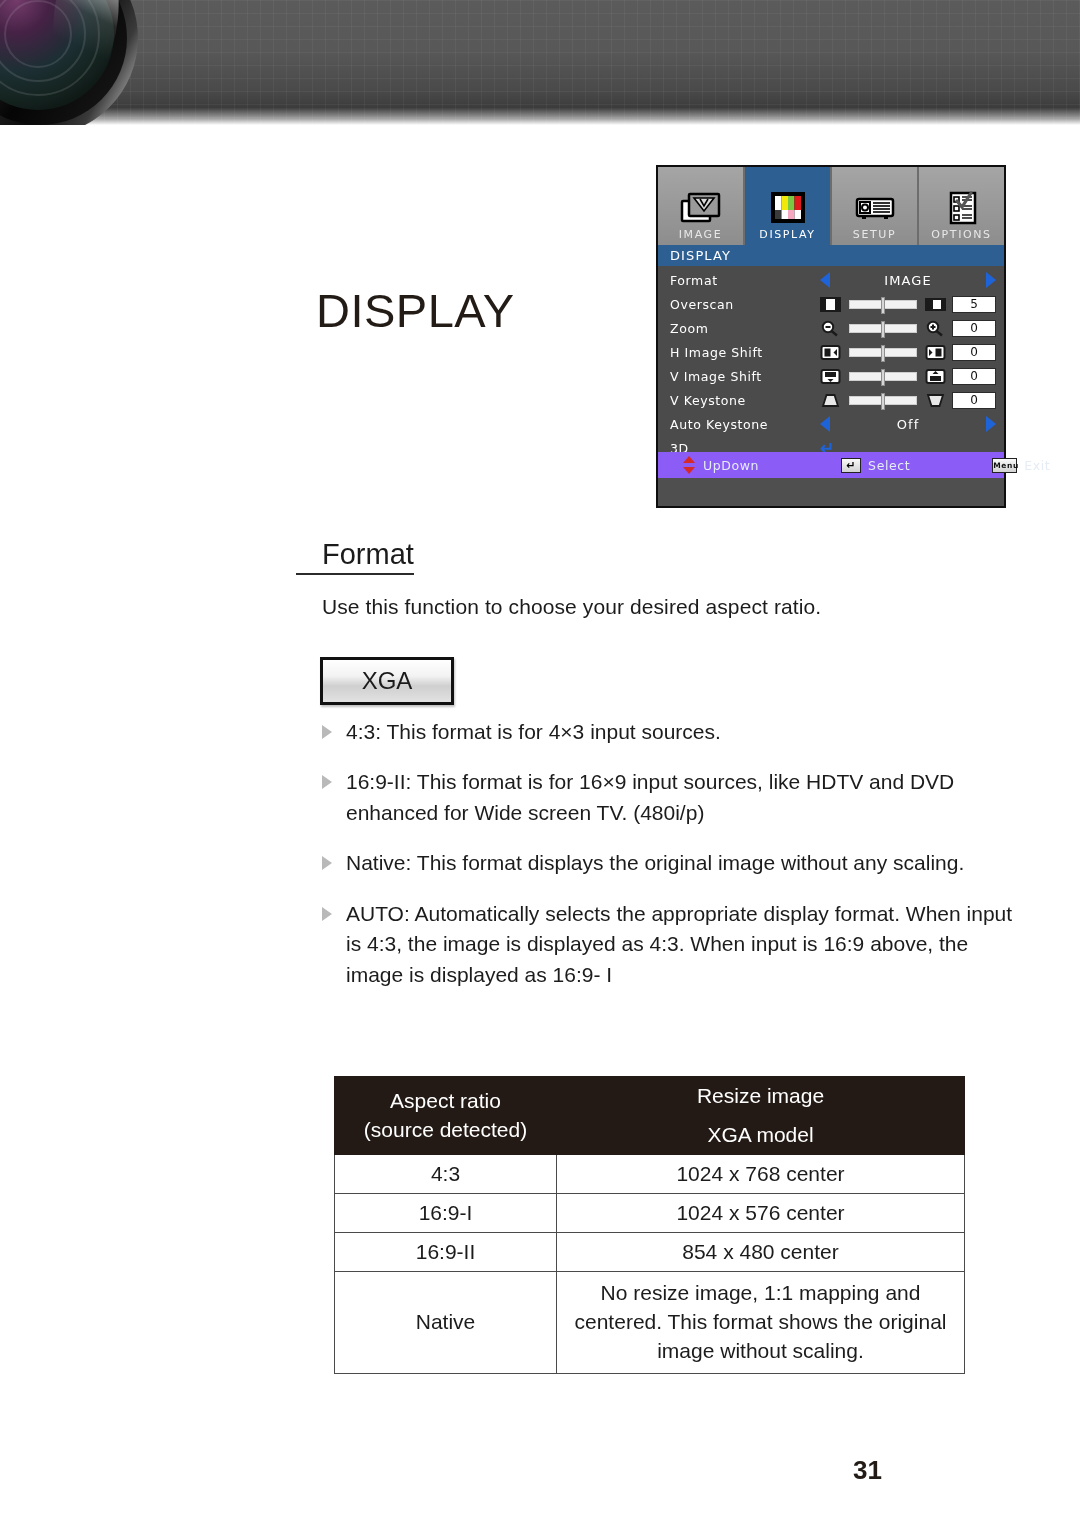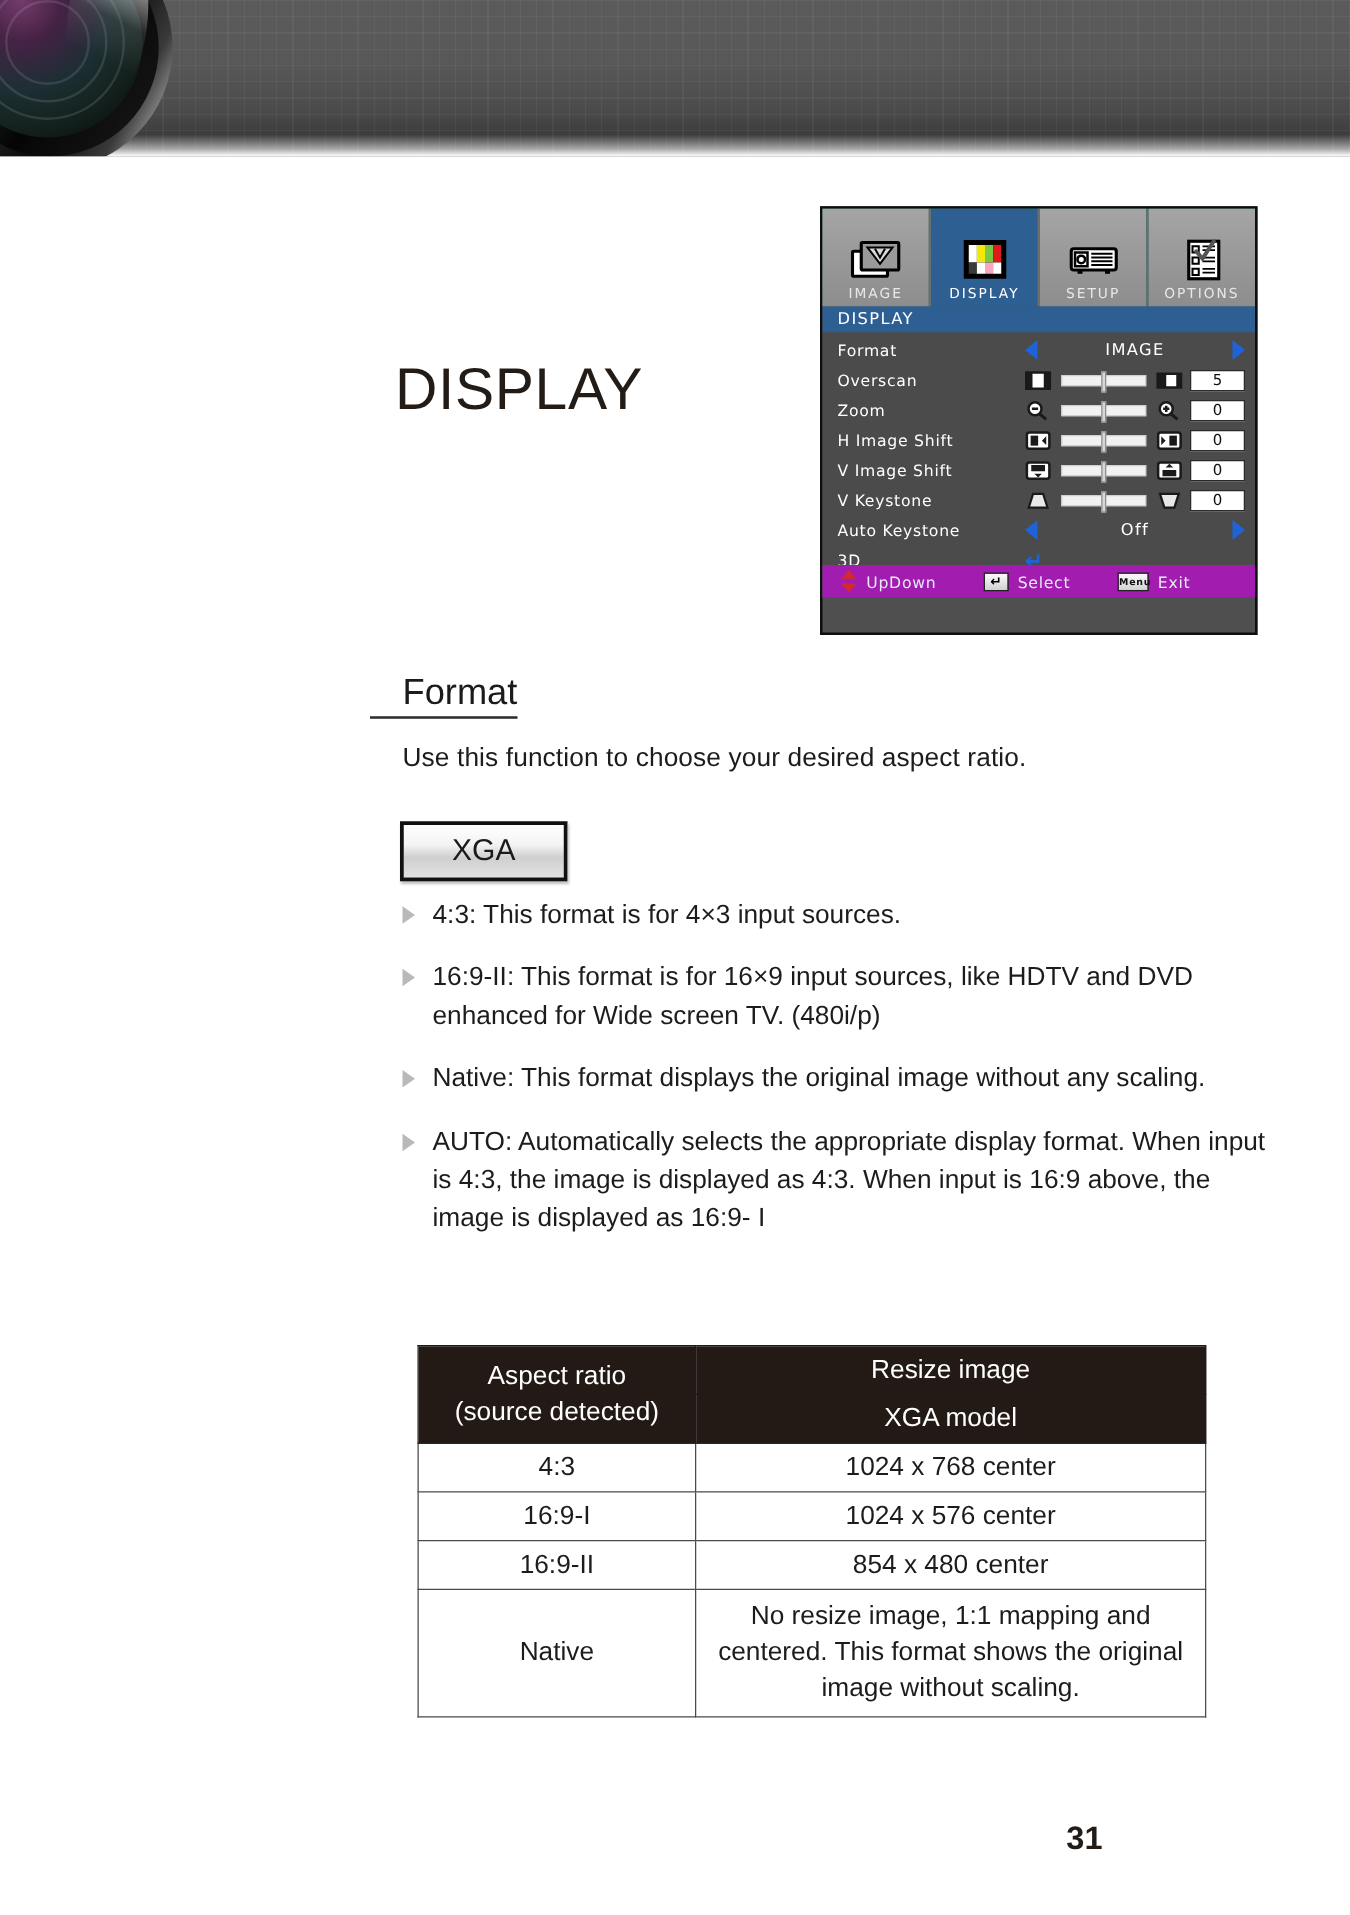--- a/index.html
+++ b/index.html
@@ -113,21 +113,21 @@
   .osd-numbox {
     width: 44px; height: 17px; background: #ffffff; border: 1px solid #2b2b2b;
     color: #111; font-size: 12px; text-align: center; line-height: 15px;
     font-family: "DejaVu Sans", sans-serif; margin-left: 6px; flex: 0 0 44px;
   }
   .osd-enter-glyph {
     flex: 1; text-align: center; color: #1f63d8; font-size: 17px; font-weight: bold; line-height: 1;
   }
   .osd-footer {
     position: absolute; left: 0; bottom: 0; width: 100%; height: 26px;
-    background: #a21caf; display: flex; align-items: center; padding-left: 14px;
+    background: #8b5cf6; display: flex; align-items: center; padding-left: 24px; gap: 44px;
   }
   .osd-foot-item { display: flex; align-items: center; font-size: 12.5px; color: #e6ecf5;
     font-family: "DejaVu Sans", sans-serif; letter-spacing: 0.6px; }
   .osd-foot-item + .osd-foot-item { margin-left: 38px; }
   .foot-icon { margin-right: 7px; display: flex; align-items: center; }
   .updown-icon { width: 14px; height: 18px; }
   .enter-key {
     width: 20px; height: 15px; background: linear-gradient(#fafafa,#d2d2d2); border: 1px solid #222;
     color: #000; font-size: 11px; line-height: 13px; text-align: center; font-weight: bold;
   }

